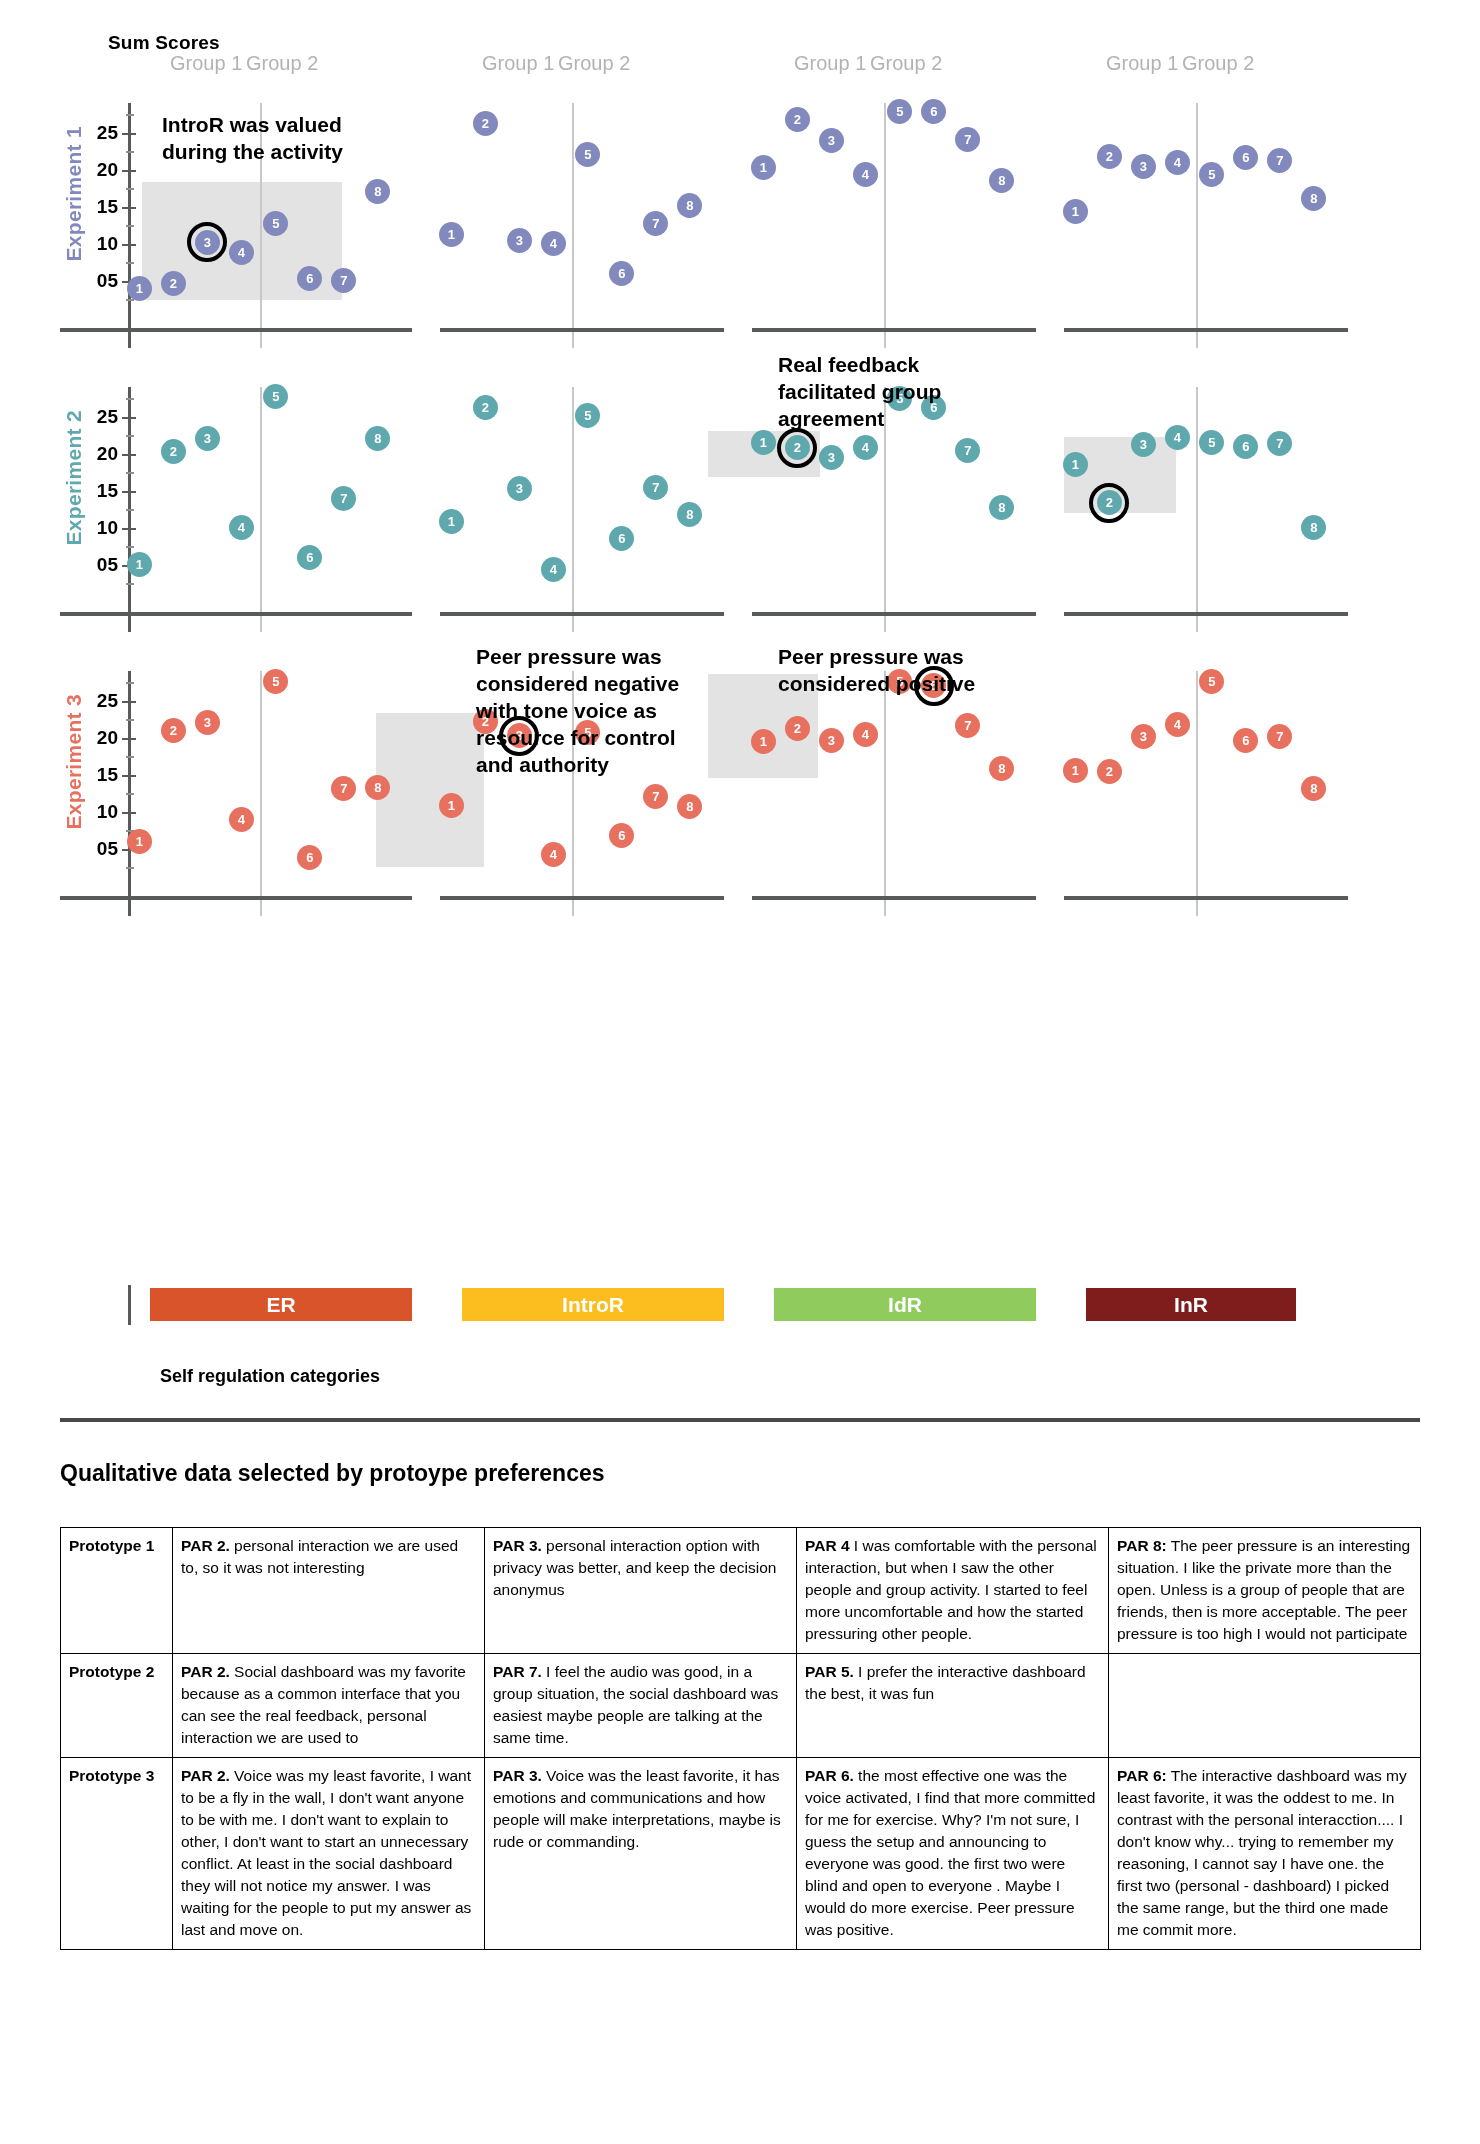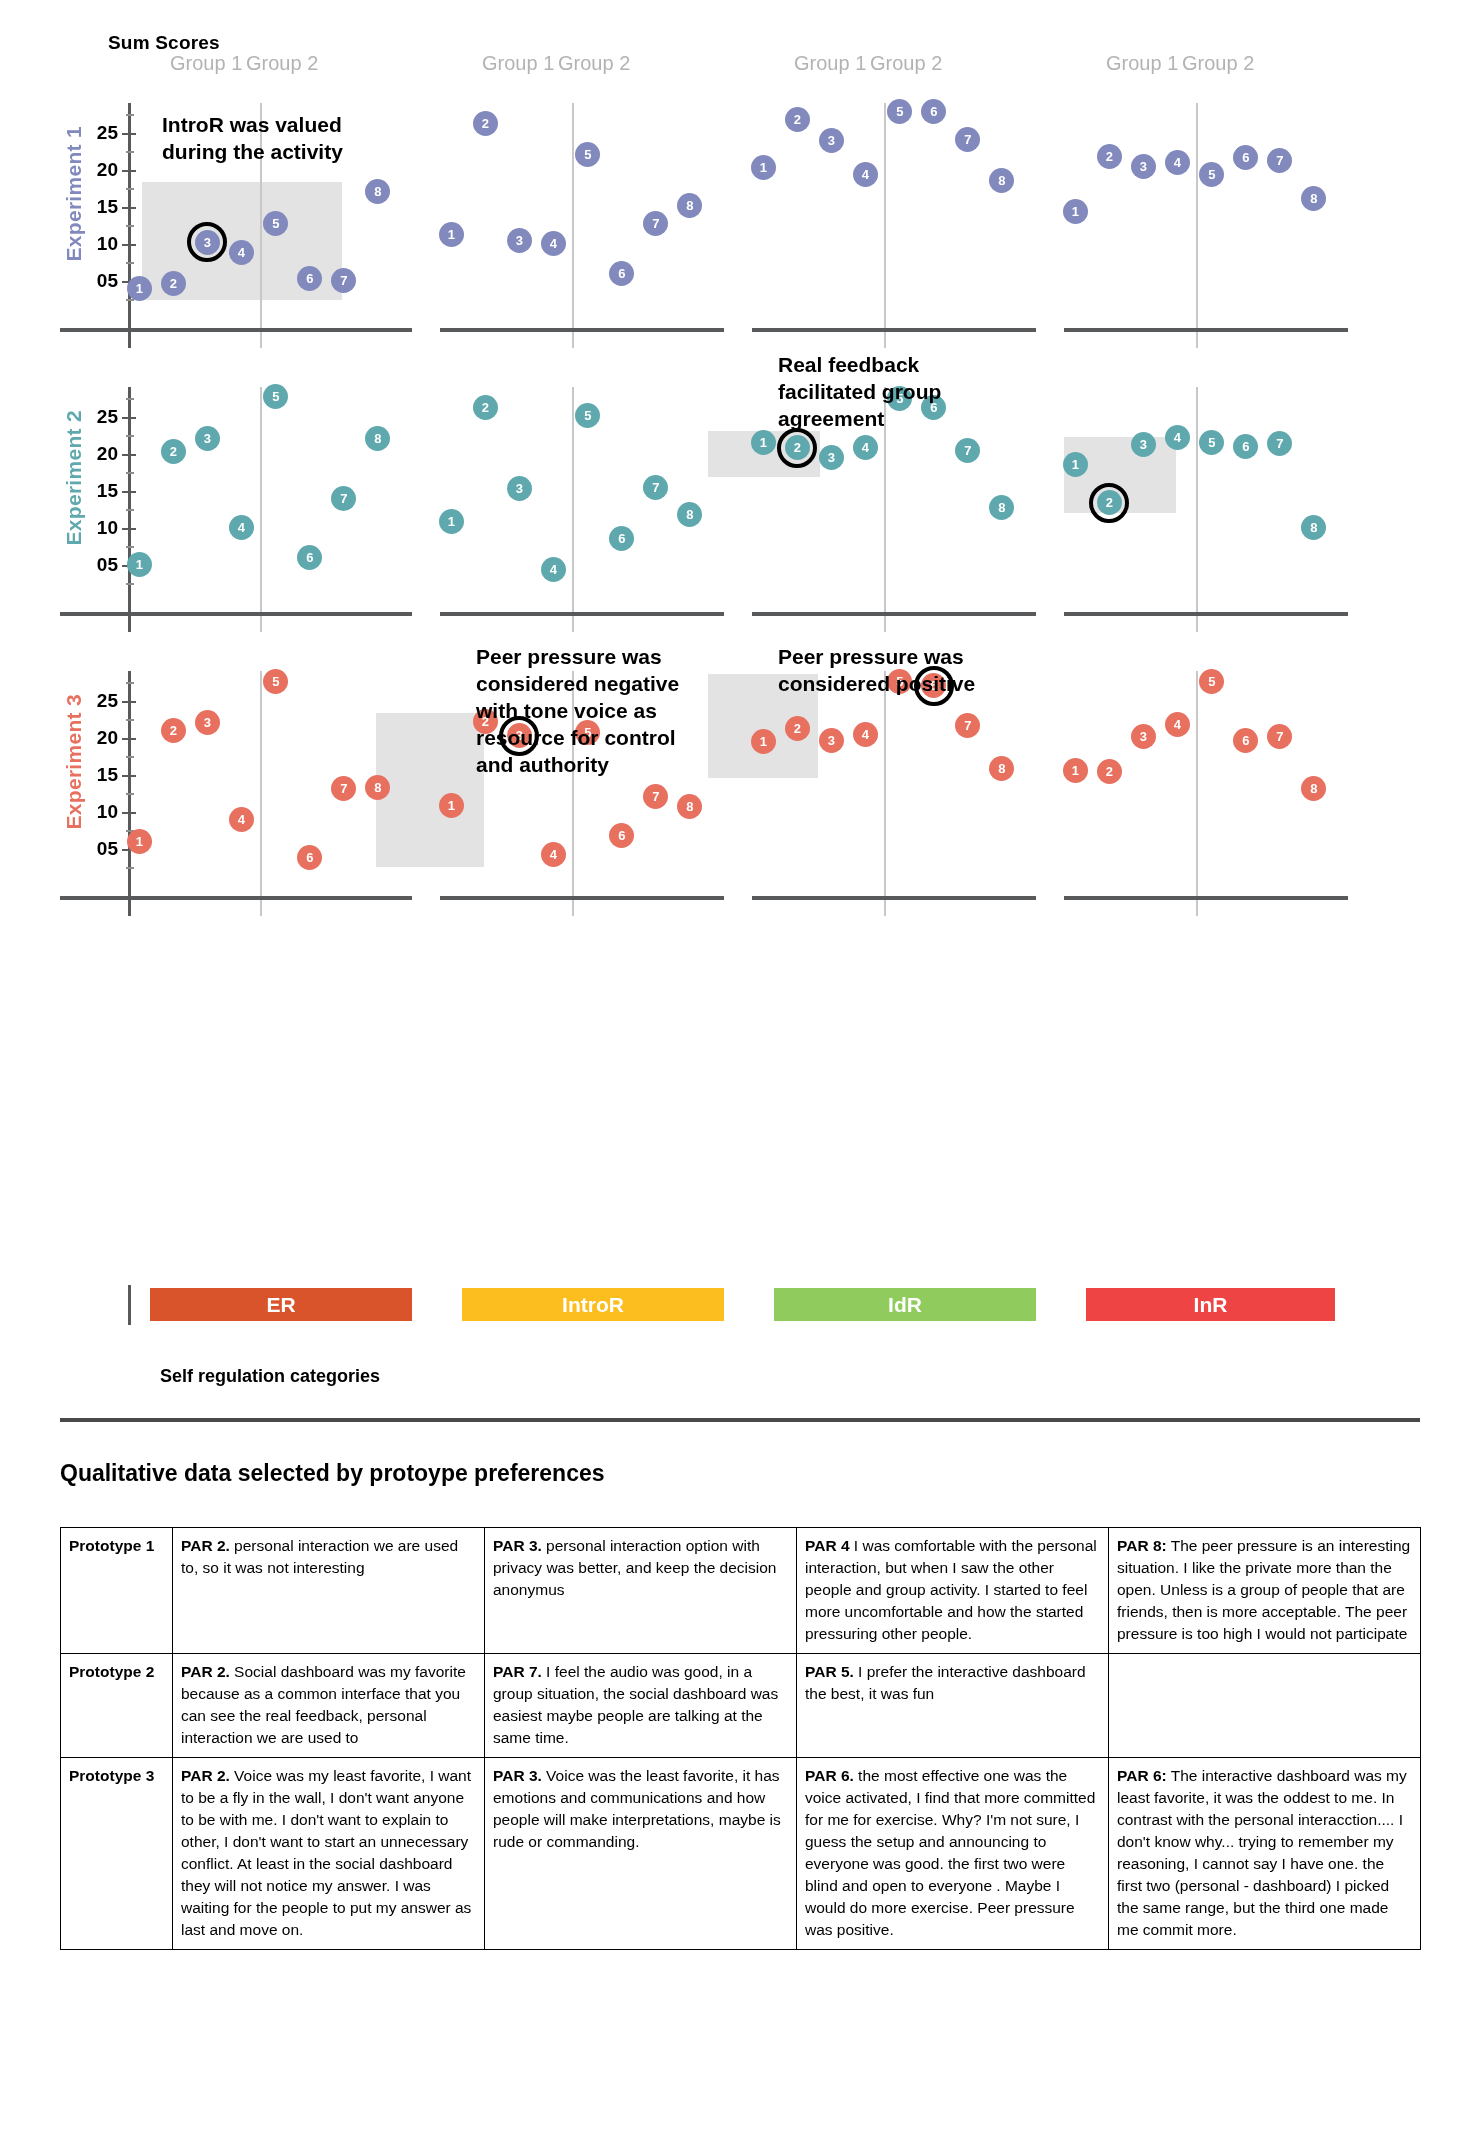--- a/index.html
+++ b/index.html
@@ -361,21 +361,21 @@
   <div class="annot" id="annot-0" style="left:162px; top:112px; width:200px;">IntroR was valued during the activity</div>
   <div class="annot" id="annot-1" style="left:778px; top:352px; width:240px;">Real feedback facilitated group agreement</div>
   <div class="annot" id="annot-2" style="left:476px; top:644px; width:230px;">Peer pressure was considered negative with tone voice as resource for control and authority</div>
   <div class="annot" id="annot-3" style="left:778px; top:644px; width:200px;">Peer pressure was considered positive</div>
 
   <div class="bottom-axis-stub" style="left:128px; top:1285px; height:40px;"></div>
   <div id="cat-bars">
       <div class="cat-bar" style="left: 150px; top: 1288px; width: 262px; background: rgb(217, 84, 43);">ER</div>
       <div class="cat-bar" style="left: 462px; top: 1288px; width: 262px; background: rgb(252, 190, 30);">IntroR</div>
       <div class="cat-bar" style="left: 774px; top: 1288px; width: 262px; background: rgb(143, 203, 93);">IdR</div>
-      <div class="cat-bar" style="left: 1086px; top: 1288px; width: 249px; background: #ef4444;">InR</div>
+      <div class="cat-bar" style="left: 1086px; top: 1288px; width: 210px; background: #7f1d1d;">InR</div>
     </div>
   <div class="axis-caption" style="left:160px; top:1366px;">Self regulation categories</div>
 </div>
 
 <div id="hr-main"></div>
 
 <div id="qual">
   <h2>Qualitative data selected by protoype preferences</h2>
   <table class="qtable">
     <tbody id="qbody">

